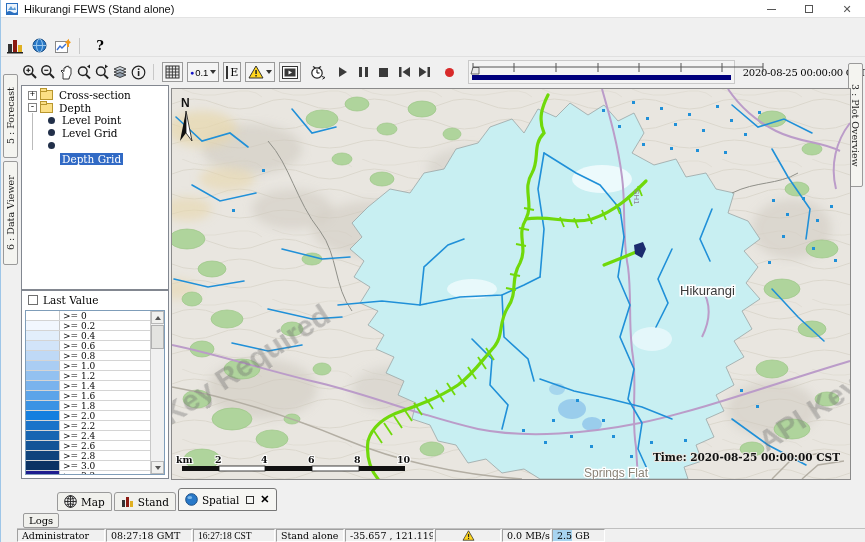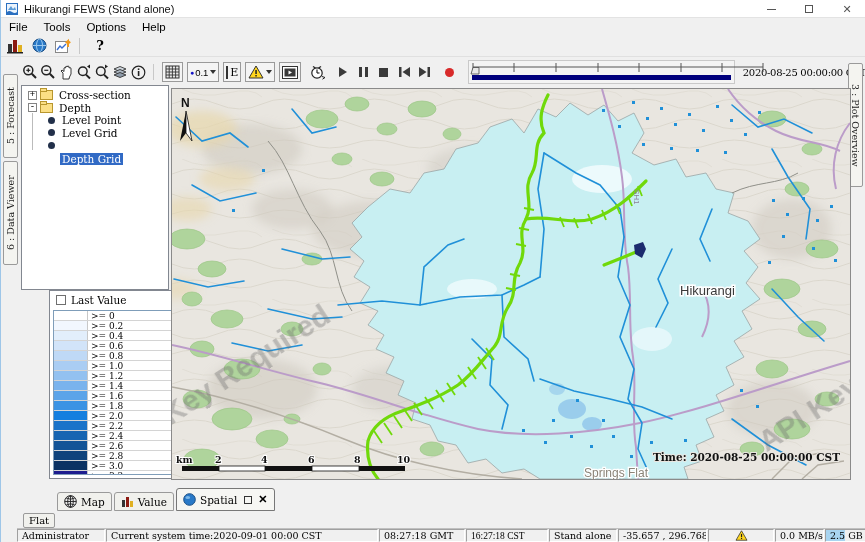--- a/index.html
+++ b/index.html
@@ -49,21 +49,21 @@
   #tree-panel { position:absolute; left:20px; top:85px; width:148px; height:205px; background:#fff; border:1px solid #828790; font-family:"DejaVu Serif", serif; font-size:10.5px; }
   .tree-row { height:12.5px; display:flex; align-items:center; white-space:nowrap; }
   .expander { width:9px; height:9px; border:1px solid #848484; background:#fff; font-size:9px; line-height:7px; text-align:center; margin:0 3px 0 6px; font-family:"Liberation Mono", monospace; flex:none;}
   .folder { width:13px; height:10px; background:#fbdf85; border:1px solid #b8962e; position:relative; margin-right:4px; flex:none;}
   .folder::before { content:''; position:absolute; top:-3px; left:-1px; width:5px; height:2px; background:#fbdf85; border:1px solid #b8962e; }
   .bullet { width:7px; height:7px; border-radius:50%; background:#22304a; margin:0 5px 0 26px; flex:none;}
   .tree-label { padding:0 2px; }
   .tree-label.sel { color:#fff; }
   .connector-v { position:absolute; left:10px; top:27px; width:1px; height:37px; background:#bbb; }
   
-  #legend-panel { position:absolute; left:20px; top:290px; width:148px; height:189px; background:#fff; border:1px solid #828790; font-family:"DejaVu Serif", serif;margin-left:28px; }
+  #legend-panel { position:absolute; left:20px; top:290px; width:148px; height:189px; background:#fff; border:1px solid #828790; font-family:"DejaVu Serif", serif; }
   #legend-check-row { height:17px; display:flex; align-items:center; padding-left:6px; }
   .checkbox { width:10px; height:10px; border:1px solid #6f6f6f; background:#fff; margin-right:5px; }
   #legend-check-label { font-size:10.5px; }
   #legend-list { position:absolute; left:3px; right:3px; top:19px; bottom:3px; border:1px solid #7f9db9; display:flex; overflow:hidden; background:#fff;}
   #legend-rows { flex:1; overflow:hidden; }
   .lg-row { height:10px; display:flex; border-bottom:1px solid #d4d4d4; }
   .lg-swatch { width:34px; border-right:1px solid #c8c8c8; flex:none; }
   .lg-label { font-size:9px; padding-left:3px; line-height:10px; white-space:nowrap; }
   #legend-scroll { width:14px; flex:none; background:#f0f0f0; border-left:1px solid #c8c8c8; position:relative; }
   .sb-btn { position:absolute; left:0; width:13px; height:13px; background:#f0f0ee; border:1px solid #b9b9b9; display:flex; align-items:center; justify-content:center; }
@@ -107,26 +107,20 @@
         </div>
       <div class="win-btn">
           <span class="glyph-max"></span>
         </div>
       <div class="win-btn">
           <span class="glyph-close">✕</span>
         </div>
     </div>
   </div>
 
-  <div id="menubar">
-    <span class="menu-item">File</span>
-    <span class="menu-item">Tools</span>
-    <span class="menu-item">Options</span>
-    <span class="menu-item">Help</span>
-  </div>
 
   <div id="toolbar1">
     <div class="tbi">
       <svg width="16" height="16" viewBox="0 0 16 16">
         <rect x="1" y="6" width="4" height="8" fill="#333"></rect>
         <rect x="6" y="2" width="4" height="12" fill="#8c1a12"></rect>
         <rect x="11" y="7" width="4" height="7" fill="#e0b020"></rect>
         <rect x="0" y="14" width="16" height="1.5" fill="#222"></rect>
       </svg>
     </div>
@@ -651,43 +645,42 @@
         <ellipse cx="6.5" cy="6.5" rx="2.8" ry="5.8" fill="none" stroke="#222" stroke-width="0.9"></ellipse>
       </svg>
       <span>Map</span>
     </div>
     <div class="btab">
       <svg class="ticon" viewBox="0 0 13 13">
         <rect x="1" y="5" width="3" height="7" fill="#333"></rect>
         <rect x="5" y="2" width="3" height="10" fill="#8c1a12"></rect>
         <rect x="9" y="6" width="3" height="6" fill="#e0b020"></rect>
       </svg>
-      <span>Value</span>
+      <span>Stand</span>
     </div>
     <div class="btab active">
       <svg class="ticon" viewBox="0 0 13 13">
         <circle cx="6.5" cy="6.5" r="5.8" fill="#2979c8" stroke="#1b4f86"></circle>
         <ellipse cx="4.8" cy="4.5" rx="2.4" ry="1.6" fill="#7db8e8"></ellipse>
       </svg>
       <span>Spatial</span>
       <span class="btab-sq"></span>
       <span class="btab-x">✕</span>
     </div>
   </div>
   <div id="logs-btn">
-      <span>Flat</span>
+      <span>Logs</span>
     </div>
 
   <div id="statusbar">
     <div class="st-cell st-user">Administrator</div>
-    <div class="st-cell st-sys">Current system time:2020-09-01 00:00 CST</div>
     <div class="st-cell st-gmt">08:27:18 GMT</div>
     <div class="st-cell st-cst">16:27:18 CST</div>
     <div class="st-cell st-mode">Stand alone</div>
-    <div class="st-cell st-coord">-35.657 , 296.768</div>
+    <div class="st-cell st-coord">-35.657 , 121.119</div>
     <div class="st-cell st-warn">
       <svg width="13" height="11" viewBox="0 0 16 14">
         <path d="M8,1 L15,13 L1,13 Z" fill="#ffd61e" stroke="#333" stroke-width="1"></path>
         <rect x="7.3" y="5" width="1.5" height="4" fill="#222"></rect>
         <rect x="7.3" y="10" width="1.5" height="1.5" fill="#222"></rect>
       </svg>
     </div>
     <div class="st-cell st-net">0.0 MB/s</div>
     <div class="st-cell st-mem">
       <div id="mem-bar"></div>

